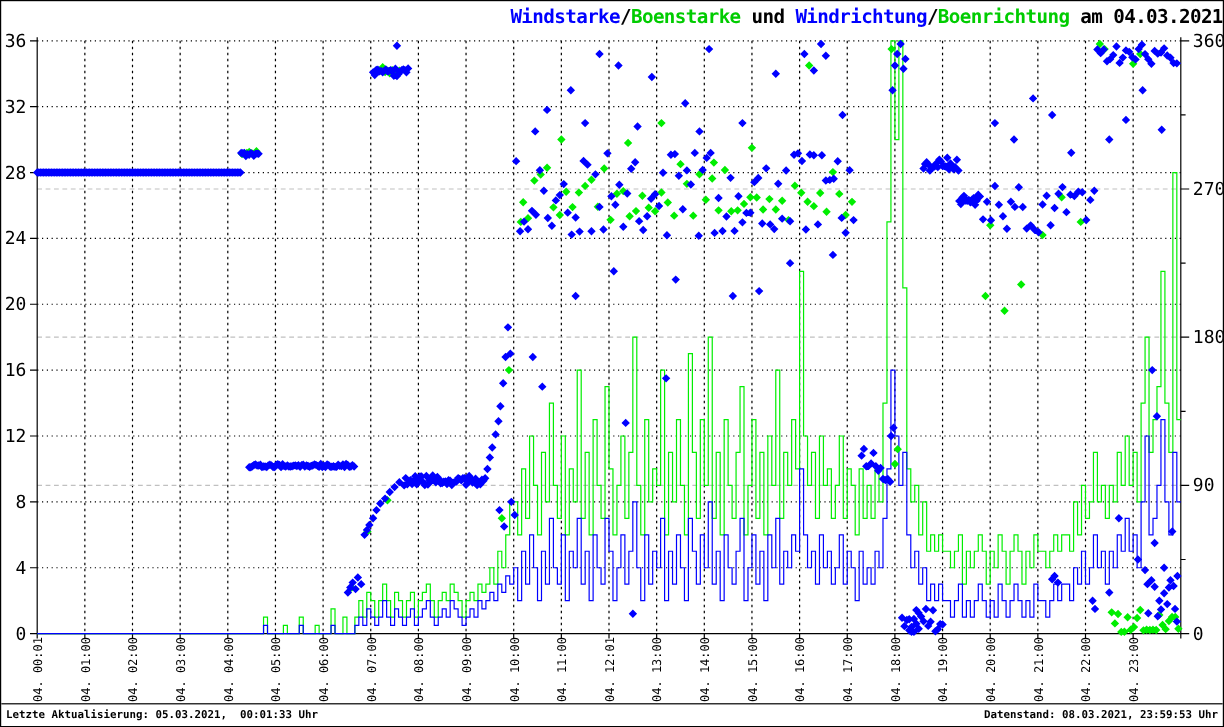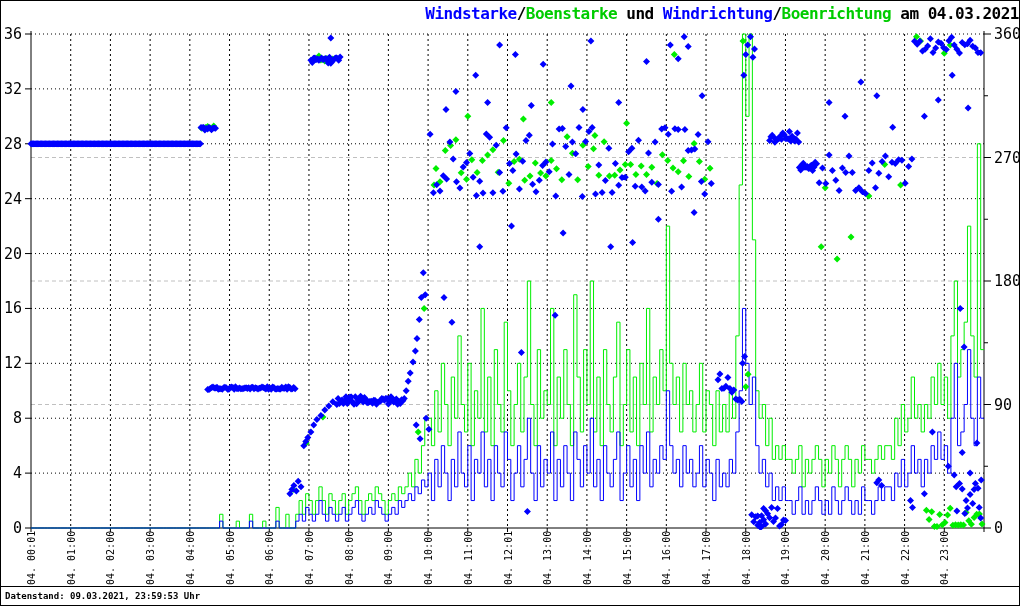--- a/index.html
+++ b/index.html
@@ -171,14 +171,15 @@
     </g>
     <g>
       <path d="M197.2,127.3L200.7,123.8L204.2,127.3L200.7,130.8ZM199.2,126.9L202.7,123.4L206.2,126.9L202.7,130.4ZM201.2,126.4L204.7,122.9L208.2,126.4L204.7,129.9ZM203.2,125.6L206.7,122.1L210.2,125.6L206.7,129.1ZM205.2,126.7L208.7,123.2L212.2,126.7L208.7,130.2ZM207.2,127.3L210.7,123.8L214.2,127.3L210.7,130.8ZM209.2,125.1L212.7,121.6L216.2,125.1L212.7,128.6ZM308.4,59.4L311.9,55.9L315.4,59.4L311.9,62.9ZM310.4,58.7L313.9,55.2L317.4,58.7L313.9,62.2ZM312.4,57.7L315.9,54.2L319.4,57.7L315.9,61.2ZM314.4,55.0L317.9,51.5L321.4,55.0L317.9,58.5ZM316.4,59.0L319.9,55.5L323.4,59.0L319.9,62.5ZM318.4,57.9L321.9,54.4L325.4,57.9L321.9,61.4ZM320.3,60.0L323.8,56.5L327.3,60.0L323.8,63.5ZM322.3,57.4L325.8,53.9L329.3,57.4L325.8,60.9ZM324.3,60.2L327.8,56.7L331.3,60.2L327.8,63.7ZM326.3,59.2L329.8,55.7L333.3,59.2L329.8,62.7ZM328.3,58.0L331.8,54.5L335.3,58.0L331.8,61.5ZM435.5,180.8L439.0,177.3L442.5,180.8L439.0,184.3ZM440.8,149.5L444.3,146.0L447.8,149.5L444.3,153.0ZM446.1,144.5L449.6,141.0L453.1,144.5L449.6,148.0ZM451.4,138.8L454.9,135.3L458.4,138.8L454.9,142.3ZM456.7,171.8L460.2,168.3L463.7,171.8L460.2,175.3ZM462.0,178.2L465.5,174.7L469.0,178.2L465.5,181.7ZM467.3,158.8L470.8,155.3L474.3,158.8L470.8,162.3ZM472.6,171.6L476.1,168.1L479.6,171.6L476.1,175.1ZM477.9,159.5L481.4,156.0L484.9,159.5L481.4,163.0ZM483.1,153.9L486.6,150.4L490.1,153.9L486.6,157.4ZM488.4,148.8L491.9,145.3L495.4,148.8L491.9,152.3ZM493.7,171.3L497.2,167.8L500.7,171.3L497.2,174.8ZM499.0,139.4L502.5,135.9L506.0,139.4L502.5,142.9ZM504.3,182.2L507.8,178.7L511.3,182.2L507.8,185.7ZM509.6,160.4L513.1,156.9L516.6,160.4L513.1,163.9ZM514.9,158.3L518.4,154.8L521.9,158.3L518.4,161.8ZM520.2,179.2L523.7,175.7L527.2,179.2L523.7,182.7ZM525.5,174.9L529.0,171.4L532.5,174.9L529.0,178.4ZM530.8,162.1L534.3,158.6L537.8,162.1L534.3,165.6ZM536.1,172.1L539.6,168.6L543.1,172.1L539.6,175.6ZM541.4,175.1L544.9,171.6L548.4,175.1L544.9,178.6ZM546.7,159.4L550.2,155.9L553.7,159.4L550.2,162.9ZM552.0,167.7L555.5,164.2L559.0,167.7L555.5,171.2ZM557.3,178.7L560.8,175.2L564.3,178.7L560.8,182.2ZM562.6,135.8L566.1,132.3L569.6,135.8L566.1,139.3ZM567.9,152.2L571.4,148.7L574.9,152.2L571.4,155.7ZM573.2,178.7L576.7,175.2L580.2,178.7L576.7,182.2ZM578.4,144.2L581.9,140.7L585.4,144.2L581.9,147.7ZM583.7,165.4L587.2,161.9L590.7,165.4L587.2,168.9ZM589.0,147.8L592.5,144.3L596.0,147.8L592.5,151.3ZM594.3,174.3L597.8,170.8L601.3,174.3L597.8,177.8ZM599.6,140.7L603.1,137.2L606.6,140.7L603.1,144.2ZM604.9,175.0L608.4,171.5L611.9,175.0L608.4,178.5ZM610.2,174.3L613.7,170.8L617.2,174.3L613.7,177.8ZM615.5,168.9L619.0,165.4L622.5,168.9L619.0,172.4ZM620.8,163.4L624.3,159.9L627.8,163.4L624.3,166.9ZM626.1,163.6L629.6,160.1L633.1,163.6L629.6,167.1ZM631.4,173.6L634.9,170.1L638.4,173.6L634.9,177.1ZM636.7,164.9L640.2,161.4L643.7,164.9L640.2,168.4ZM642.0,173.6L645.5,170.1L649.0,173.6L645.5,177.1ZM647.3,166.3L650.8,162.8L654.3,166.3L650.8,169.8ZM652.6,182.4L656.1,178.9L659.6,182.4L656.1,185.9ZM657.9,153.7L661.4,150.2L664.9,153.7L661.4,157.2ZM663.2,159.6L666.7,156.1L670.2,159.6L666.7,163.1ZM668.5,167.1L672.0,163.6L675.5,167.1L672.0,170.6ZM673.7,170.8L677.2,167.3L680.7,170.8L677.2,174.3ZM679.0,159.8L682.5,156.3L686.0,159.8L682.5,163.3ZM684.3,175.5L687.8,172.0L691.3,175.5L687.8,179.0ZM689.6,142.4L693.1,138.9L696.6,142.4L693.1,145.9ZM694.9,160.6L698.4,157.1L701.9,160.6L698.4,164.1ZM700.2,178.2L703.7,174.7L707.2,178.2L703.7,181.7ZM705.5,167.2L709.0,163.7L712.5,167.2L709.0,170.7ZM921.9,509.3L925.4,505.8L928.9,509.3L925.4,512.8ZM924.6,518.5L928.1,515.0L931.6,518.5L928.1,522.0ZM927.2,510.7L930.7,507.2L934.2,510.7L930.7,514.2ZM929.9,525.6L933.4,522.1L936.9,525.6L933.4,529.1ZM932.5,525.4L936.0,521.9L939.5,525.4L936.0,528.9ZM935.2,513.4L938.7,509.9L942.2,513.4L938.7,516.9ZM937.8,523.8L941.3,520.3L944.8,523.8L941.3,527.3ZM940.5,521.6L944.0,518.1L947.5,521.6L944.0,525.1ZM943.1,514.0L946.6,510.5L950.1,514.0L946.6,517.5ZM945.7,507.3L949.2,503.8L952.7,507.3L949.2,510.8ZM948.4,524.3L951.9,520.8L955.4,524.3L951.9,527.8ZM951.0,523.8L954.5,520.3L958.0,523.8L954.5,527.3ZM953.7,524.0L957.2,520.5L960.7,524.0L957.2,527.5ZM956.3,523.7L959.8,520.2L963.3,523.7L959.8,527.2ZM959.0,524.0L962.5,520.5L966.0,524.0L962.5,527.5ZM961.6,511.4L965.1,507.9L968.6,511.4L965.1,514.9ZM964.3,519.8L967.8,516.3L971.3,519.8L967.8,523.3ZM966.9,523.3L970.4,519.8L973.9,523.3L970.4,526.8ZM969.6,516.5L973.1,513.0L976.6,516.5L973.1,520.0ZM972.2,513.2L975.7,509.7L979.2,513.2L975.7,516.7ZM974.9,513.1L978.4,509.6L981.9,513.1L978.4,516.6ZM288.6,488.6L292.1,485.1L295.6,488.6L292.1,492.1ZM301.7,441.9L305.2,438.4L308.7,441.9L305.2,445.4ZM318.4,415.9L321.9,412.4L325.4,415.9L321.9,419.4ZM413.7,430.9L417.2,427.4L420.7,430.9L417.2,434.4ZM419.6,307.4L423.1,303.9L426.6,307.4L423.1,310.9ZM429.5,183.9L433.0,180.4L436.5,183.9L433.0,187.4ZM431.5,167.5L435.0,164.0L438.5,167.5L435.0,171.0ZM741.3,385.7L744.8,382.2L748.3,385.7L744.8,389.2ZM743.6,373.3L747.1,369.8L750.6,373.3L747.1,376.8ZM738.5,39.9L742.0,36.4L745.5,39.9L742.0,43.4ZM816.7,245.7L820.2,242.2L823.7,245.7L820.2,249.2ZM832.6,258.0L836.1,254.5L839.6,258.0L836.1,261.5ZM846.5,236.1L850.0,232.6L853.5,236.1L850.0,239.6ZM864.3,194.9L867.8,191.4L871.3,194.9L867.8,198.4ZM880.2,163.4L883.7,159.9L887.2,163.4L883.7,166.9ZM896.1,183.9L899.6,180.4L903.1,183.9L899.6,187.4ZM820.7,186.7L824.2,183.2L827.7,186.7L824.2,190.2ZM912.0,35.7L915.5,32.2L919.0,35.7L915.5,39.2ZM916.0,39.9L919.5,36.4L923.0,39.9L919.5,43.4ZM939.8,52.2L943.3,48.7L946.8,52.2L943.3,55.7ZM945.7,44.0L949.2,40.5L952.7,44.0L949.2,47.5ZM977.5,522.9L981.0,519.4L984.5,522.9L981.0,526.4ZM463.3,115.3L466.8,111.8L470.3,115.3L466.8,118.8ZM518.9,118.1L522.4,114.6L525.9,118.1L522.4,121.6ZM546.7,101.6L550.2,98.1L553.7,101.6L550.2,105.1ZM669.8,53.6L673.3,50.1L676.8,53.6L673.3,57.1ZM622.1,122.2L625.6,118.7L629.1,122.2L625.6,125.7ZM590.4,134.5L593.9,131.0L597.4,134.5L593.9,138.0Z" fill="#00ee00" stroke="none"></path>
     </g>
     <g>
       <path d="M26.5,142.8L30.0,139.3L33.5,142.8L30.0,146.3ZM27.8,142.8L31.3,139.3L34.8,142.8L31.3,146.3ZM29.1,142.8L32.6,139.3L36.1,142.8L32.6,146.3ZM30.5,142.8L34.0,139.3L37.5,142.8L34.0,146.3ZM31.8,142.8L35.3,139.3L38.8,142.8L35.3,146.3ZM33.1,142.8L36.6,139.3L40.1,142.8L36.6,146.3ZM34.4,142.8L37.9,139.3L41.4,142.8L37.9,146.3ZM35.8,142.8L39.3,139.3L42.8,142.8L39.3,146.3ZM37.1,142.8L40.6,139.3L44.1,142.8L40.6,146.3ZM38.4,142.8L41.9,139.3L45.4,142.8L41.9,146.3ZM39.7,142.8L43.2,139.3L46.7,142.8L43.2,146.3ZM41.1,142.8L44.6,139.3L48.1,142.8L44.6,146.3ZM42.4,142.8L45.9,139.3L49.4,142.8L45.9,146.3ZM43.7,142.8L47.2,139.3L50.7,142.8L47.2,146.3ZM45.0,142.8L48.5,139.3L52.0,142.8L48.5,146.3ZM46.4,142.8L49.9,139.3L53.4,142.8L49.9,146.3ZM47.7,142.8L51.2,139.3L54.7,142.8L51.2,146.3ZM49.0,142.8L52.5,139.3L56.0,142.8L52.5,146.3ZM50.3,142.8L53.8,139.3L57.3,142.8L53.8,146.3ZM51.6,142.8L55.1,139.3L58.6,142.8L55.1,146.3ZM53.0,142.8L56.5,139.3L60.0,142.8L56.5,146.3ZM54.3,142.8L57.8,139.3L61.3,142.8L57.8,146.3ZM55.6,142.8L59.1,139.3L62.6,142.8L59.1,146.3ZM56.9,142.8L60.4,139.3L63.9,142.8L60.4,146.3ZM58.3,142.8L61.8,139.3L65.3,142.8L61.8,146.3ZM59.6,142.8L63.1,139.3L66.6,142.8L63.1,146.3ZM60.9,142.8L64.4,139.3L67.9,142.8L64.4,146.3ZM62.2,142.8L65.7,139.3L69.2,142.8L65.7,146.3ZM63.6,142.8L67.1,139.3L70.6,142.8L67.1,146.3ZM64.9,142.8L68.4,139.3L71.9,142.8L68.4,146.3ZM66.2,142.8L69.7,139.3L73.2,142.8L69.7,146.3ZM67.5,142.8L71.0,139.3L74.5,142.8L71.0,146.3ZM68.9,142.8L72.4,139.3L75.9,142.8L72.4,146.3ZM70.2,142.8L73.7,139.3L77.2,142.8L73.7,146.3ZM71.5,142.8L75.0,139.3L78.5,142.8L75.0,146.3ZM72.8,142.8L76.3,139.3L79.8,142.8L76.3,146.3ZM74.2,142.8L77.7,139.3L81.2,142.8L77.7,146.3ZM75.5,142.8L79.0,139.3L82.5,142.8L79.0,146.3ZM76.8,142.8L80.3,139.3L83.8,142.8L80.3,146.3ZM78.1,142.8L81.6,139.3L85.1,142.8L81.6,146.3ZM79.4,142.8L82.9,139.3L86.4,142.8L82.9,146.3ZM80.8,142.8L84.3,139.3L87.8,142.8L84.3,146.3ZM82.1,142.8L85.6,139.3L89.1,142.8L85.6,146.3ZM83.4,142.8L86.9,139.3L90.4,142.8L86.9,146.3ZM84.7,142.8L88.2,139.3L91.7,142.8L88.2,146.3ZM86.1,142.8L89.6,139.3L93.1,142.8L89.6,146.3ZM87.4,142.8L90.9,139.3L94.4,142.8L90.9,146.3ZM88.7,142.8L92.2,139.3L95.7,142.8L92.2,146.3ZM90.0,142.8L93.5,139.3L97.0,142.8L93.5,146.3ZM91.4,142.8L94.9,139.3L98.4,142.8L94.9,146.3ZM92.7,142.8L96.2,139.3L99.7,142.8L96.2,146.3ZM94.0,142.8L97.5,139.3L101.0,142.8L97.5,146.3ZM95.3,142.8L98.8,139.3L102.3,142.8L98.8,146.3ZM96.7,142.8L100.2,139.3L103.7,142.8L100.2,146.3ZM98.0,142.8L101.5,139.3L105.0,142.8L101.5,146.3ZM99.3,142.8L102.8,139.3L106.3,142.8L102.8,146.3ZM100.6,142.8L104.1,139.3L107.6,142.8L104.1,146.3ZM101.9,142.8L105.4,139.3L108.9,142.8L105.4,146.3ZM103.3,142.8L106.8,139.3L110.3,142.8L106.8,146.3ZM104.6,142.8L108.1,139.3L111.6,142.8L108.1,146.3ZM105.9,142.8L109.4,139.3L112.9,142.8L109.4,146.3ZM107.2,142.8L110.7,139.3L114.2,142.8L110.7,146.3ZM108.6,142.8L112.1,139.3L115.6,142.8L112.1,146.3ZM109.9,142.8L113.4,139.3L116.9,142.8L113.4,146.3ZM111.2,142.8L114.7,139.3L118.2,142.8L114.7,146.3ZM112.5,142.8L116.0,139.3L119.5,142.8L116.0,146.3ZM113.9,142.8L117.4,139.3L120.9,142.8L117.4,146.3ZM115.2,142.8L118.7,139.3L122.2,142.8L118.7,146.3ZM116.5,142.8L120.0,139.3L123.5,142.8L120.0,146.3ZM117.8,142.8L121.3,139.3L124.8,142.8L121.3,146.3ZM119.2,142.8L122.7,139.3L126.2,142.8L122.7,146.3ZM120.5,142.8L124.0,139.3L127.5,142.8L124.0,146.3ZM121.8,142.8L125.3,139.3L128.8,142.8L125.3,146.3ZM123.1,142.8L126.6,139.3L130.1,142.8L126.6,146.3ZM124.4,142.8L127.9,139.3L131.4,142.8L127.9,146.3ZM125.8,142.8L129.3,139.3L132.8,142.8L129.3,146.3ZM127.1,142.8L130.6,139.3L134.1,142.8L130.6,146.3ZM128.4,142.8L131.9,139.3L135.4,142.8L131.9,146.3ZM129.7,142.8L133.2,139.3L136.7,142.8L133.2,146.3ZM131.1,142.8L134.6,139.3L138.1,142.8L134.6,146.3ZM132.4,142.8L135.9,139.3L139.4,142.8L135.9,146.3ZM133.7,142.8L137.2,139.3L140.7,142.8L137.2,146.3ZM135.0,142.8L138.5,139.3L142.0,142.8L138.5,146.3ZM136.4,142.8L139.9,139.3L143.4,142.8L139.9,146.3ZM137.7,142.8L141.2,139.3L144.7,142.8L141.2,146.3ZM139.0,142.8L142.5,139.3L146.0,142.8L142.5,146.3ZM140.3,142.8L143.8,139.3L147.3,142.8L143.8,146.3ZM141.7,142.8L145.2,139.3L148.7,142.8L145.2,146.3ZM143.0,142.8L146.5,139.3L150.0,142.8L146.5,146.3ZM144.3,142.8L147.8,139.3L151.3,142.8L147.8,146.3ZM145.6,142.8L149.1,139.3L152.6,142.8L149.1,146.3ZM146.9,142.8L150.4,139.3L153.9,142.8L150.4,146.3ZM148.3,142.8L151.8,139.3L155.3,142.8L151.8,146.3ZM149.6,142.8L153.1,139.3L156.6,142.8L153.1,146.3ZM150.9,142.8L154.4,139.3L157.9,142.8L154.4,146.3ZM152.2,142.8L155.7,139.3L159.2,142.8L155.7,146.3ZM153.6,142.8L157.1,139.3L160.6,142.8L157.1,146.3ZM154.9,142.8L158.4,139.3L161.9,142.8L158.4,146.3ZM156.2,142.8L159.7,139.3L163.2,142.8L159.7,146.3ZM157.5,142.8L161.0,139.3L164.5,142.8L161.0,146.3ZM158.9,142.8L162.4,139.3L165.9,142.8L162.4,146.3ZM160.2,142.8L163.7,139.3L167.2,142.8L163.7,146.3ZM161.5,142.8L165.0,139.3L168.5,142.8L165.0,146.3ZM162.8,142.8L166.3,139.3L169.8,142.8L166.3,146.3ZM164.2,142.8L167.7,139.3L171.2,142.8L167.7,146.3ZM165.5,142.8L169.0,139.3L172.5,142.8L169.0,146.3ZM166.8,142.8L170.3,139.3L173.8,142.8L170.3,146.3ZM168.1,142.8L171.6,139.3L175.1,142.8L171.6,146.3ZM169.4,142.8L172.9,139.3L176.4,142.8L172.9,146.3ZM170.8,142.8L174.3,139.3L177.8,142.8L174.3,146.3ZM172.1,142.8L175.6,139.3L179.1,142.8L175.6,146.3ZM173.4,142.8L176.9,139.3L180.4,142.8L176.9,146.3ZM174.7,142.8L178.2,139.3L181.7,142.8L178.2,146.3ZM176.1,142.8L179.6,139.3L183.1,142.8L179.6,146.3ZM177.4,142.8L180.9,139.3L184.4,142.8L180.9,146.3ZM178.7,142.8L182.2,139.3L185.7,142.8L182.2,146.3ZM180.0,142.8L183.5,139.3L187.0,142.8L183.5,146.3ZM181.4,142.8L184.9,139.3L188.4,142.8L184.9,146.3ZM182.7,142.8L186.2,139.3L189.7,142.8L186.2,146.3ZM184.0,142.8L187.5,139.3L191.0,142.8L187.5,146.3ZM185.3,142.8L188.8,139.3L192.3,142.8L188.8,146.3ZM186.7,142.8L190.2,139.3L193.7,142.8L190.2,146.3ZM188.0,142.8L191.5,139.3L195.0,142.8L191.5,146.3ZM189.3,142.8L192.8,139.3L196.3,142.8L192.8,146.3ZM190.6,142.8L194.1,139.3L197.6,142.8L194.1,146.3ZM192.0,142.8L195.5,139.3L199.0,142.8L195.5,146.3ZM193.3,142.8L196.8,139.3L200.3,142.8L196.8,146.3ZM194.6,142.8L198.1,139.3L201.6,142.8L198.1,146.3ZM195.9,142.8L199.4,139.3L202.9,142.8L199.4,146.3ZM196.5,126.5L200.0,123.0L203.5,126.5L200.0,130.0ZM197.8,126.7L201.3,123.2L204.8,126.7L201.3,130.2ZM199.1,126.4L202.6,122.9L206.1,126.4L202.6,129.9ZM200.4,129.0L203.9,125.5L207.4,129.0L203.9,132.5ZM201.7,127.4L205.2,123.9L208.7,127.4L205.2,130.9ZM203.1,128.0L206.6,124.5L210.1,128.0L206.6,131.5ZM204.4,126.6L207.9,123.1L211.4,126.6L207.9,130.1ZM205.7,127.3L209.2,123.8L212.7,127.3L209.2,130.8ZM207.0,128.8L210.5,125.3L214.0,128.8L210.5,132.3ZM208.4,127.2L211.9,123.7L215.4,127.2L211.9,130.7ZM209.7,127.0L213.2,123.5L216.7,127.0L213.2,130.5ZM211.0,127.2L214.5,123.7L218.0,127.2L214.5,130.7ZM203.2,388.4L206.7,384.9L210.2,388.4L206.7,391.9ZM204.5,388.4L208.0,384.9L211.5,388.4L208.0,391.9ZM205.8,387.5L209.3,384.0L212.8,387.5L209.3,391.0ZM207.2,386.5L210.7,383.0L214.2,386.5L210.7,390.0ZM208.5,386.1L212.0,382.6L215.5,386.1L212.0,389.6ZM209.8,387.0L213.3,383.5L216.8,387.0L213.3,390.5ZM211.1,386.9L214.6,383.4L218.1,386.9L214.6,390.4ZM212.5,386.3L216.0,382.8L219.5,386.3L216.0,389.8ZM213.8,388.3L217.3,384.8L220.8,388.3L217.3,391.8ZM215.1,387.8L218.6,384.3L222.1,387.8L218.6,391.3ZM216.4,387.7L219.9,384.2L223.4,387.7L219.9,391.2ZM217.8,388.2L221.3,384.7L224.8,388.2L221.3,391.7ZM219.1,386.8L222.6,383.3L226.1,386.8L222.6,390.3ZM220.4,386.3L223.9,382.8L227.4,386.3L223.9,389.8ZM221.7,386.8L225.2,383.3L228.7,386.8L225.2,390.3ZM223.1,388.3L226.6,384.8L230.1,388.3L226.6,391.8ZM224.4,388.2L227.9,384.7L231.4,388.2L227.9,391.7ZM225.7,386.5L229.2,383.0L232.7,386.5L229.2,390.0ZM227.0,385.9L230.5,382.4L234.0,385.9L230.5,389.4ZM228.4,386.5L231.9,383.0L235.4,386.5L231.9,390.0ZM229.7,388.3L233.2,384.8L236.7,388.3L233.2,391.8ZM231.0,385.8L234.5,382.3L238.0,385.8L234.5,389.3ZM232.3,387.4L235.8,383.9L239.3,387.4L235.8,390.9ZM233.6,387.7L237.1,384.2L240.6,387.7L237.1,391.2ZM235.0,386.9L238.5,383.4L242.0,386.9L238.5,390.4ZM236.3,387.7L239.8,384.2L243.3,387.7L239.8,391.2ZM237.6,387.8L241.1,384.3L244.6,387.8L241.1,391.3ZM238.9,387.5L242.4,384.0L245.9,387.5L242.4,391.0ZM240.3,387.0L243.8,383.5L247.3,387.0L243.8,390.5ZM241.6,386.8L245.1,383.3L248.6,386.8L245.1,390.3ZM242.9,387.4L246.4,383.9L249.9,387.4L246.4,390.9ZM244.2,386.7L247.7,383.2L251.2,386.7L247.7,390.2ZM245.6,388.0L249.1,384.5L252.6,388.0L249.1,391.5ZM246.9,386.6L250.4,383.1L253.9,386.6L250.4,390.1ZM248.2,386.2L251.7,382.7L255.2,386.2L251.7,389.7ZM249.5,387.7L253.0,384.2L256.5,387.7L253.0,391.2ZM250.9,386.8L254.4,383.3L257.9,386.8L254.4,390.3ZM252.2,387.3L255.7,383.8L259.2,387.3L255.7,390.8ZM253.5,387.9L257.0,384.4L260.5,387.9L257.0,391.4ZM254.8,387.2L258.3,383.7L261.8,387.2L258.3,390.7ZM256.1,386.9L259.6,383.4L263.1,386.9L259.6,390.4ZM257.5,386.0L261.0,382.5L264.5,386.0L261.0,389.5ZM258.8,386.4L262.3,382.9L265.8,386.4L262.3,389.9ZM260.1,387.2L263.6,383.7L267.1,387.2L263.6,390.7ZM261.4,388.1L264.9,384.6L268.4,388.1L264.9,391.6ZM262.8,385.7L266.3,382.2L269.8,385.7L266.3,389.2ZM264.1,388.2L267.6,384.7L271.1,388.2L267.6,391.7ZM265.4,387.1L268.9,383.6L272.4,387.1L268.9,390.6ZM266.7,388.2L270.2,384.7L273.7,388.2L270.2,391.7ZM268.1,386.0L271.6,382.5L275.1,386.0L271.6,389.5ZM269.4,386.6L272.9,383.1L276.4,386.6L272.9,390.1ZM270.7,387.9L274.2,384.4L277.7,387.9L274.2,391.4ZM272.0,387.9L275.5,384.4L279.0,387.9L275.5,391.4ZM273.4,387.6L276.9,384.1L280.4,387.6L276.9,391.1ZM274.7,388.1L278.2,384.6L281.7,388.1L278.2,391.6ZM276.0,388.0L279.5,384.5L283.0,388.0L279.5,391.5ZM277.3,386.2L280.8,382.7L284.3,386.2L280.8,389.7ZM278.6,387.2L282.1,383.7L285.6,387.2L282.1,390.7ZM280.0,387.3L283.5,383.8L287.0,387.3L283.5,390.8ZM281.3,386.0L284.8,382.5L288.3,386.0L284.8,389.5ZM282.6,388.2L286.1,384.7L289.6,388.2L286.1,391.7ZM283.9,385.7L287.4,382.2L290.9,385.7L287.4,389.2ZM285.3,386.4L288.8,382.9L292.3,386.4L288.8,389.9ZM286.6,388.0L290.1,384.5L293.6,388.0L290.1,391.5ZM287.9,387.8L291.4,384.3L294.9,387.8L291.4,391.3ZM289.2,386.6L292.7,383.1L296.2,386.6L292.7,390.1ZM290.6,387.8L294.1,384.3L297.6,387.8L294.1,391.3ZM306.4,59.3L309.9,55.8L313.4,59.3L309.9,62.8ZM307.8,61.6L311.3,58.1L314.8,61.6L311.3,65.1ZM309.1,57.2L312.6,53.7L316.1,57.2L312.6,60.7ZM310.4,57.1L313.9,53.6L317.4,57.1L313.9,60.6ZM311.7,58.5L315.2,55.0L318.7,58.5L315.2,62.0ZM313.1,58.1L316.6,54.6L320.1,58.1L316.6,61.6ZM314.4,59.2L317.9,55.7L321.4,59.2L317.9,62.7ZM315.7,57.9L319.2,54.4L322.7,57.9L319.2,61.4ZM317.0,56.9L320.5,53.4L324.0,56.9L320.5,60.4ZM318.4,58.5L321.9,55.0L325.4,58.5L321.9,62.0ZM319.7,58.1L323.2,54.6L326.7,58.1L323.2,61.6ZM321.0,57.5L324.5,54.0L328.0,57.5L324.5,61.0ZM322.3,58.4L325.8,54.9L329.3,58.4L325.8,61.9ZM323.7,62.1L327.2,58.6L330.7,62.1L327.2,65.6ZM325.0,56.2L328.5,52.7L332.0,56.2L328.5,59.7ZM326.3,62.3L329.8,58.8L333.3,62.3L329.8,65.8ZM327.6,60.7L331.1,57.2L334.6,60.7L331.1,64.2ZM328.9,58.9L332.4,55.4L335.9,58.9L332.4,62.4ZM330.3,57.4L333.8,53.9L337.3,57.4L333.8,60.9ZM331.6,56.8L335.1,53.3L338.6,56.8L335.1,60.3ZM332.9,57.4L336.4,53.9L339.9,57.4L336.4,60.9ZM334.2,59.3L337.7,55.8L341.2,59.3L337.7,62.8ZM335.6,56.0L339.1,52.5L342.6,56.0L339.1,59.5ZM332.3,403.5L335.8,400.0L339.3,403.5L335.8,407.0ZM333.6,397.4L337.1,393.9L340.6,397.4L337.1,400.9ZM334.9,402.5L338.4,399.0L341.9,402.5L338.4,406.0ZM336.2,401.0L339.7,397.5L343.2,401.0L339.7,404.5ZM337.5,399.1L341.0,395.6L344.5,399.1L341.0,402.6ZM338.9,402.4L342.4,398.9L345.9,402.4L342.4,405.9ZM340.2,399.8L343.7,396.3L347.2,399.8L343.7,403.3ZM341.5,395.8L345.0,392.3L348.5,395.8L345.0,399.3ZM342.8,402.5L346.3,399.0L349.8,402.5L346.3,406.0ZM344.2,398.9L347.7,395.4L351.2,398.9L347.7,402.4ZM345.5,396.0L349.0,392.5L352.5,396.0L349.0,399.5ZM346.8,396.1L350.3,392.6L353.8,396.1L350.3,399.6ZM348.1,400.9L351.6,397.4L355.1,400.9L351.6,404.4ZM349.5,403.3L353.0,399.8L356.5,403.3L353.0,406.8ZM350.8,395.7L354.3,392.2L357.8,395.7L354.3,399.2ZM352.1,402.7L355.6,399.2L359.1,402.7L355.6,406.2ZM353.4,399.0L356.9,395.5L360.4,399.0L356.9,402.5ZM354.8,399.9L358.3,396.4L361.8,399.9L358.3,403.4ZM356.1,395.3L359.6,391.8L363.1,395.3L359.6,398.8ZM357.4,399.4L360.9,395.9L364.4,399.4L360.9,402.9ZM358.7,400.9L362.2,397.4L365.7,400.9L362.2,404.4ZM360.0,396.4L363.5,392.9L367.0,396.4L363.5,399.9ZM361.4,398.2L364.9,394.7L368.4,398.2L364.9,401.7ZM362.7,401.7L366.2,398.2L369.7,401.7L366.2,405.2ZM364.0,401.6L367.5,398.1L371.0,401.6L367.5,405.1ZM365.3,400.5L368.8,397.0L372.3,400.5L368.8,404.0ZM366.7,400.3L370.2,396.8L373.7,400.3L370.2,403.8ZM368.0,402.3L371.5,398.8L375.0,402.3L371.5,405.8ZM369.3,399.2L372.8,395.7L376.3,399.2L372.8,402.7ZM370.6,399.6L374.1,396.1L377.6,399.6L374.1,403.1ZM372.0,403.2L375.5,399.7L379.0,403.2L375.5,406.7ZM373.3,401.3L376.8,397.8L380.3,401.3L376.8,404.8ZM374.6,400.8L378.1,397.3L381.6,400.8L378.1,404.3ZM375.9,400.2L379.4,396.7L382.9,400.2L379.4,403.7ZM377.3,397.4L380.8,393.9L384.3,397.4L380.8,400.9ZM378.6,398.1L382.1,394.6L385.6,398.1L382.1,401.6ZM379.9,399.3L383.4,395.8L386.9,399.3L383.4,402.8ZM381.2,397.6L384.7,394.1L388.2,397.6L384.7,401.1ZM382.6,397.5L386.1,394.0L389.6,397.5L386.1,401.0ZM383.9,403.0L387.4,399.5L390.9,403.0L387.4,406.5ZM385.2,401.3L388.7,397.8L392.2,401.3L388.7,404.8ZM386.5,395.7L390.0,392.2L393.5,395.7L390.0,399.2ZM387.8,397.5L391.3,394.0L394.8,397.5L391.3,401.0ZM389.2,401.1L392.7,397.6L396.2,401.1L392.7,404.6ZM390.5,400.5L394.0,397.0L397.5,400.5L394.0,404.0ZM391.8,397.9L395.3,394.4L398.8,397.9L395.3,401.4ZM393.1,403.3L396.6,399.8L400.1,403.3L396.6,406.8ZM394.5,401.6L398.0,398.1L401.5,401.6L398.0,405.1ZM395.8,402.5L399.3,399.0L402.8,402.5L399.3,406.0ZM397.1,398.8L400.6,395.3L404.1,398.8L400.6,402.3ZM398.4,399.7L401.9,396.2L405.4,399.7L401.9,403.2ZM399.8,397.6L403.3,394.1L406.8,397.6L403.3,401.1ZM425.6,133.3L429.1,129.8L432.6,133.3L429.1,136.8ZM428.9,191.7L432.4,188.2L435.9,191.7L432.4,195.2ZM432.2,183.7L435.7,180.2L439.2,183.7L435.7,187.2ZM435.5,190.0L439.0,186.5L442.5,190.0L439.0,193.5ZM438.8,174.7L442.3,171.2L445.8,174.7L442.3,178.2ZM442.1,177.9L445.6,174.4L449.1,177.9L445.6,181.4ZM445.4,140.9L448.9,137.4L452.4,140.9L448.9,144.4ZM448.7,158.0L452.2,154.5L455.7,158.0L452.2,161.5ZM452.0,180.7L455.5,177.2L459.0,180.7L455.5,184.2ZM455.4,187.1L458.9,183.6L462.4,187.1L458.9,190.6ZM458.7,166.0L462.2,162.5L465.7,166.0L462.2,169.5ZM462.0,161.6L465.5,158.1L469.0,161.6L465.5,165.1ZM465.3,152.4L468.8,148.9L472.3,152.4L468.8,155.9ZM468.6,176.2L472.1,172.7L475.6,176.2L472.1,179.7ZM471.9,194.5L475.4,191.0L478.9,194.5L475.4,198.0ZM475.2,180.2L478.7,176.7L482.2,180.2L478.7,183.7ZM478.5,192.0L482.0,188.5L485.5,192.0L482.0,195.5ZM481.8,133.1L485.3,129.6L488.8,133.1L485.3,136.6ZM485.1,136.2L488.6,132.7L492.1,136.2L488.6,139.7ZM488.4,191.7L491.9,188.2L495.4,191.7L491.9,195.2ZM491.7,144.3L495.2,140.8L498.7,144.3L495.2,147.8ZM495.1,171.4L498.6,167.9L502.1,171.4L498.6,174.9ZM498.4,190.3L501.9,186.8L505.4,190.3L501.9,193.8ZM501.7,126.8L505.2,123.3L508.7,126.8L505.2,130.3ZM505.0,162.6L508.5,159.1L512.0,162.6L508.5,166.1ZM508.3,169.6L511.8,166.1L515.3,169.6L511.8,173.1ZM511.6,153.0L515.1,149.5L518.6,153.0L515.1,156.5ZM514.9,188.0L518.4,184.5L521.9,188.0L518.4,191.5ZM518.2,160.2L521.7,156.7L525.2,160.2L521.7,163.7ZM521.5,139.6L525.0,136.1L528.5,139.6L525.0,143.1ZM524.8,134.2L528.3,130.7L531.8,134.2L528.3,137.7ZM528.1,183.3L531.6,179.8L535.1,183.3L531.6,186.8ZM531.5,190.7L535.0,187.2L538.5,190.7L535.0,194.2ZM534.8,179.2L538.3,175.7L541.8,179.2L538.3,182.7ZM538.1,164.6L541.6,161.1L545.1,164.6L541.6,168.1ZM541.4,160.9L544.9,157.4L548.4,160.9L544.9,164.4ZM544.7,170.7L548.2,167.2L551.7,170.7L548.2,174.2ZM548.0,142.9L551.5,139.4L555.0,142.9L551.5,146.4ZM551.3,195.0L554.8,191.5L558.3,195.0L554.8,198.5ZM554.6,127.9L558.1,124.4L561.6,127.9L558.1,131.4ZM557.9,127.4L561.4,123.9L564.9,127.4L561.4,130.9ZM561.2,145.5L564.7,142.0L568.2,145.5L564.7,149.0ZM564.5,173.4L568.0,169.9L571.5,173.4L568.0,176.9ZM567.9,141.0L571.4,137.5L574.9,141.0L571.4,144.5ZM571.2,152.8L574.7,149.3L578.2,152.8L574.7,156.3ZM574.5,126.4L578.0,122.9L581.5,126.4L578.0,129.9ZM577.8,195.5L581.3,192.0L584.8,195.5L581.3,199.0ZM581.1,140.6L584.6,137.1L588.1,140.6L584.6,144.1ZM584.4,130.6L587.9,127.1L591.4,130.6L587.9,134.1ZM587.7,126.4L591.2,122.9L594.7,126.4L591.2,129.9ZM591.0,193.1L594.5,189.6L598.0,193.1L594.5,196.6ZM594.3,164.0L597.8,160.5L601.3,164.0L597.8,167.5ZM597.6,191.5L601.1,188.0L604.6,191.5L601.1,195.0ZM600.9,179.4L604.4,175.9L607.9,179.4L604.4,182.9ZM604.3,147.2L607.8,143.7L611.3,147.2L607.8,150.7ZM607.6,191.4L611.1,187.9L614.6,191.4L611.1,194.9ZM610.9,162.6L614.4,159.1L617.9,162.6L614.4,166.1ZM614.2,184.3L617.7,180.8L621.2,184.3L617.7,187.8ZM617.5,176.4L621.0,172.9L624.5,176.4L621.0,179.9ZM620.8,176.3L624.3,172.8L627.8,176.3L624.3,179.8ZM624.1,150.8L627.6,147.3L631.1,150.8L627.6,154.3ZM627.4,147.3L630.9,143.8L634.4,147.3L630.9,150.8ZM630.7,185.3L634.2,181.8L637.7,185.3L634.2,188.8ZM634.0,139.3L637.5,135.8L641.0,139.3L637.5,142.8ZM637.3,186.0L640.8,182.5L644.3,186.0L640.8,189.5ZM640.7,189.9L644.2,186.4L647.7,189.9L644.2,193.4ZM644.0,152.1L647.5,148.6L651.0,152.1L647.5,155.6ZM647.3,181.2L650.8,177.7L654.3,181.2L650.8,184.7ZM650.6,141.1L654.1,137.6L657.6,141.1L654.1,144.6ZM653.9,183.4L657.4,179.9L660.9,183.4L657.4,186.9ZM657.2,127.9L660.7,124.4L664.2,127.9L660.7,131.4ZM660.5,126.8L664.0,123.3L667.5,126.8L664.0,130.3ZM663.8,133.2L667.3,129.7L670.8,133.2L667.3,136.7ZM667.1,190.2L670.6,186.7L674.1,190.2L670.6,193.7ZM670.4,127.8L673.9,124.3L677.4,127.8L673.9,131.3ZM673.7,128.4L677.2,124.9L680.7,128.4L677.2,131.9ZM677.1,186.0L680.6,182.5L684.1,186.0L680.6,189.5ZM680.4,128.4L683.9,124.9L687.4,128.4L683.9,131.9ZM683.7,149.4L687.2,145.9L690.7,149.4L687.2,152.9ZM687.0,148.9L690.5,145.4L694.0,148.9L690.5,152.4ZM690.3,147.9L693.8,144.4L697.3,147.9L693.8,151.4ZM693.6,133.4L697.1,129.9L700.6,133.4L697.1,136.9ZM696.9,180.6L700.4,177.1L703.9,180.6L700.4,184.1ZM700.2,193.0L703.7,189.5L707.2,193.0L703.7,196.5ZM703.5,140.8L707.0,137.3L710.5,140.8L707.0,144.3ZM706.8,182.4L710.3,178.9L713.8,182.4L710.3,185.9ZM713.5,378.7L717.0,375.2L720.5,378.7L717.0,382.2ZM715.4,373.1L718.9,369.6L722.4,373.1L718.9,376.6ZM717.4,387.5L720.9,384.0L724.4,387.5L720.9,391.0ZM719.4,387.2L722.9,383.7L726.4,387.2L722.9,390.7ZM721.4,385.2L724.9,381.7L728.4,385.2L724.9,388.7ZM723.4,376.4L726.9,372.9L730.4,376.4L726.9,379.9ZM725.4,387.5L728.9,384.0L732.4,387.5L728.9,391.0ZM727.4,391.3L730.9,387.8L734.4,391.3L730.9,394.8ZM729.3,388.9L732.8,385.4L736.3,388.9L732.8,392.4ZM731.3,398.1L734.8,394.6L738.3,398.1L734.8,401.6ZM733.3,399.1L736.8,395.6L740.3,399.1L736.8,402.6ZM735.3,398.2L738.8,394.7L742.3,398.2L738.8,401.7ZM737.3,400.5L740.8,397.0L744.3,400.5L740.8,404.0ZM747.2,513.8L750.7,510.3L754.2,513.8L750.7,517.3ZM749.2,520.8L752.7,517.3L756.2,520.8L752.7,524.3ZM751.2,515.7L754.7,512.2L758.2,515.7L754.7,519.2ZM753.2,515.0L756.7,511.5L760.2,515.0L756.7,518.5ZM755.1,525.5L758.6,522.0L762.1,525.5L758.6,529.0ZM757.1,514.8L760.6,511.3L764.1,514.8L760.6,518.3ZM759.1,507.4L762.6,503.9L766.1,507.4L762.6,510.9ZM761.1,509.8L764.6,506.3L768.1,509.8L764.6,513.3ZM763.1,512.7L766.6,509.2L770.1,512.7L766.6,516.2ZM765.1,516.7L768.6,513.2L772.1,516.7L768.6,520.2ZM767.1,506.5L770.6,503.0L774.1,506.5L770.6,510.0ZM769.0,520.6L772.5,517.1L776.0,520.6L772.5,524.1ZM771.0,517.1L774.5,513.6L778.0,517.1L774.5,520.6ZM773.0,507.5L776.5,504.0L780.0,507.5L776.5,511.0ZM775.0,525.1L778.5,521.6L782.0,525.1L778.5,528.6ZM777.0,523.4L780.5,519.9L784.0,523.4L780.5,526.9ZM779.0,519.1L782.5,515.6L786.0,519.1L782.5,522.6ZM781.0,519.4L784.5,515.9L788.0,519.4L784.5,522.9ZM765.1,139.4L768.6,135.9L772.1,139.4L768.6,142.9ZM766.4,135.7L769.9,132.2L773.4,135.7L769.9,139.2ZM767.7,134.2L771.2,130.7L774.7,134.2L771.2,137.7ZM769.0,135.9L772.5,132.4L776.0,135.9L772.5,139.4ZM770.4,141.2L773.9,137.7L777.4,141.2L773.9,144.7ZM771.7,138.6L775.2,135.1L778.7,138.6L775.2,142.1ZM773.0,138.1L776.5,134.6L780.0,138.1L776.5,141.6ZM774.3,137.8L777.8,134.3L781.3,137.8L777.8,141.3ZM775.7,135.3L779.2,131.8L782.7,135.3L779.2,138.8ZM777.0,138.3L780.5,134.8L784.0,138.3L780.5,141.8ZM778.3,132.0L781.8,128.5L785.3,132.0L781.8,135.5ZM779.6,133.5L783.1,130.0L786.6,133.5L783.1,137.0ZM781.0,137.4L784.5,133.9L788.0,137.4L784.5,140.9ZM782.3,137.4L785.8,133.9L789.3,137.4L785.8,140.9ZM783.6,137.7L787.1,134.2L790.6,137.7L787.1,141.2ZM784.9,130.4L788.4,126.9L791.9,130.4L788.4,133.9ZM786.3,140.0L789.8,136.5L793.3,140.0L789.8,143.5ZM787.6,135.2L791.1,131.7L794.6,135.2L791.1,138.7ZM788.9,138.9L792.4,135.4L795.9,138.9L792.4,142.4ZM790.2,140.1L793.7,136.6L797.2,140.1L793.7,143.6ZM791.5,138.3L795.0,134.8L798.5,138.3L795.0,141.8ZM792.9,132.1L796.4,128.6L799.9,132.1L796.4,135.6ZM794.2,141.1L797.7,137.6L801.2,141.1L797.7,144.6ZM794.9,166.6L798.4,163.1L801.9,166.6L798.4,170.1ZM796.2,169.0L799.7,165.5L803.2,169.0L799.7,172.5ZM797.5,163.6L801.0,160.1L804.5,163.6L801.0,167.1ZM798.8,162.2L802.3,158.7L805.8,162.2L802.3,165.7ZM800.2,166.1L803.7,162.6L807.2,166.1L803.7,169.6ZM801.5,166.3L805.0,162.8L808.5,166.3L805.0,169.8ZM802.8,165.6L806.3,162.1L809.8,165.6L806.3,169.1ZM804.1,167.6L807.6,164.1L811.1,167.6L807.6,171.1ZM805.4,165.4L808.9,161.9L812.4,165.4L808.9,168.9ZM806.8,164.2L810.3,160.7L813.8,164.2L810.3,167.7ZM808.1,169.6L811.6,166.1L815.1,169.6L811.6,173.1ZM809.4,166.2L812.9,162.7L816.4,166.2L812.9,169.7ZM810.7,161.3L814.2,157.8L817.7,161.3L814.2,164.8ZM812.1,162.8L815.6,159.3L819.1,162.8L815.6,166.3ZM814.7,181.8L818.2,178.3L821.7,181.8L818.2,185.3ZM818.0,167.1L821.5,163.6L825.0,167.1L821.5,170.6ZM821.3,182.5L824.8,179.0L828.3,182.5L824.8,186.0ZM824.6,154.0L828.1,150.5L831.6,154.0L828.1,157.5ZM827.9,169.6L831.4,166.1L834.9,169.6L831.4,173.1ZM831.3,179.2L834.8,175.7L838.3,179.2L834.8,182.7ZM834.6,189.6L838.1,186.1L841.6,189.6L838.1,193.1ZM837.9,167.1L841.4,163.6L844.9,167.1L841.4,170.6ZM841.2,171.4L844.7,167.9L848.2,171.4L844.7,174.9ZM844.5,155.0L848.0,151.5L851.5,155.0L848.0,158.5ZM847.8,171.5L851.3,168.0L854.8,171.5L851.3,175.0ZM851.1,189.5L854.6,186.0L858.1,189.5L854.6,193.0ZM854.4,186.8L857.9,183.3L861.4,186.8L857.9,190.3ZM857.7,190.4L861.2,186.9L864.7,190.4L861.2,193.9ZM861.0,192.6L864.5,189.1L868.0,192.6L864.5,196.1ZM864.3,169.4L867.8,165.9L871.3,169.4L867.8,172.9ZM867.7,162.1L871.2,158.6L874.7,162.1L871.2,165.6ZM871.0,186.7L874.5,183.2L878.0,186.7L874.5,190.2ZM874.3,172.3L877.8,168.8L881.3,172.3L877.8,175.8ZM877.6,160.4L881.1,156.9L884.6,160.4L881.1,163.9ZM880.9,154.9L884.4,151.4L887.9,154.9L884.4,158.4ZM884.2,175.8L887.7,172.3L891.2,175.8L887.7,179.3ZM887.5,161.2L891.0,157.7L894.5,161.2L891.0,164.7ZM890.8,162.4L894.3,158.9L897.8,162.4L894.3,165.9ZM894.1,158.7L897.6,155.2L901.1,158.7L897.6,162.2ZM897.4,159.2L900.9,155.7L904.4,159.2L900.9,162.7ZM900.7,182.3L904.2,178.8L907.7,182.3L904.2,185.8ZM904.1,165.6L907.6,162.1L911.1,165.6L907.6,169.1ZM907.4,157.9L910.9,154.4L914.4,157.9L910.9,161.4ZM910.0,40.3L913.5,36.8L917.0,40.3L913.5,43.8ZM912.7,43.3L916.2,39.8L919.7,43.3L916.2,46.8ZM915.3,40.3L918.8,36.8L922.3,40.3L918.8,43.8ZM918.0,50.0L921.5,46.5L925.0,50.0L921.5,53.5ZM920.6,48.3L924.1,44.8L927.6,48.3L924.1,51.8ZM923.2,44.9L926.7,41.4L930.2,44.9L926.7,48.4ZM925.9,37.7L929.4,34.2L932.9,37.7L929.4,41.2ZM928.5,51.4L932.0,47.9L935.5,51.4L932.0,54.9ZM931.2,47.0L934.7,43.5L938.2,47.0L934.7,50.5ZM933.8,41.0L937.3,37.5L940.8,41.0L937.3,44.5ZM936.5,42.2L940.0,38.7L943.5,42.2L940.0,45.7ZM939.1,46.7L942.6,43.2L946.1,46.7L942.6,50.2ZM941.8,48.5L945.3,45.0L948.8,48.5L945.3,52.0ZM944.4,39.8L947.9,36.3L951.4,39.8L947.9,43.3ZM947.1,36.2L950.6,32.7L954.1,36.2L950.6,39.7ZM949.7,44.1L953.2,40.6L956.7,44.1L953.2,47.6ZM952.4,48.3L955.9,44.8L959.4,48.3L955.9,51.8ZM955.0,52.1L958.5,48.6L962.0,52.1L958.5,55.6ZM957.7,41.4L961.2,37.9L964.7,41.4L961.2,44.9ZM960.3,43.7L963.8,40.2L967.3,43.7L963.8,47.2ZM963.0,42.8L966.5,39.3L970.0,42.8L966.5,46.3ZM965.6,39.3L969.1,35.8L972.6,39.3L969.1,42.8ZM968.2,45.2L971.7,41.7L975.2,45.2L971.7,48.7ZM970.9,47.1L974.4,43.6L977.9,47.1L974.4,50.6ZM973.5,51.6L977.0,48.1L980.5,51.6L977.0,55.1ZM976.2,51.8L979.7,48.3L983.2,51.8L979.7,55.3ZM949.7,474.1L953.2,470.6L956.7,474.1L953.2,477.6ZM952.4,510.0L955.9,506.5L959.4,510.0L955.9,513.5ZM955.0,482.6L958.5,479.1L962.0,482.6L958.5,486.1ZM957.7,488.0L961.2,484.5L964.7,488.0L961.2,491.5ZM960.3,512.5L963.8,509.0L967.3,512.5L963.8,516.0ZM963.0,506.9L966.5,503.4L970.0,506.9L966.5,510.4ZM965.6,493.4L969.1,489.9L972.6,493.4L969.1,496.9ZM968.2,502.4L971.7,498.9L975.2,502.4L971.7,505.9ZM970.9,482.6L974.4,479.1L977.9,482.6L974.4,486.1ZM973.5,487.3L977.0,483.8L980.5,487.3L977.0,490.8ZM976.2,517.0L979.7,513.5L983.2,517.0L979.7,520.5ZM285.4,492.7L288.9,489.2L292.4,492.7L288.9,496.2ZM287.4,488.6L290.9,485.1L294.4,488.6L290.9,492.1ZM289.4,484.5L292.9,481.0L296.4,484.5L292.9,488.0ZM291.8,489.9L295.3,486.4L298.8,489.9L295.3,493.4ZM293.7,480.3L297.2,476.8L300.7,480.3L297.2,483.8ZM296.5,485.8L300.0,482.3L303.5,485.8L300.0,489.3ZM299.3,444.7L302.8,441.2L306.3,444.7L302.8,448.2ZM301.3,440.6L304.8,437.1L308.3,440.6L304.8,444.1ZM303.3,436.4L306.8,432.9L310.3,436.4L306.8,439.9ZM306.4,430.9L309.9,427.4L313.4,430.9L309.9,434.4ZM309.2,424.1L312.7,420.6L316.2,424.1L312.7,427.6ZM312.4,418.6L315.9,415.1L319.4,418.6L315.9,422.1ZM316.4,414.5L319.9,411.0L323.4,414.5L319.9,418.0ZM320.3,409.0L323.8,405.5L327.3,409.0L323.8,412.5ZM324.3,404.9L327.8,401.4L331.3,404.9L327.8,408.4ZM326.3,37.1L329.8,33.6L333.3,37.1L329.8,40.6ZM328.3,400.8L331.8,397.3L335.3,400.8L331.8,404.3ZM401.7,389.8L405.2,386.3L408.7,389.8L405.2,393.3ZM403.7,380.2L407.2,376.7L410.7,380.2L407.2,383.7ZM405.7,371.9L409.2,368.4L412.7,371.9L409.2,375.4ZM408.5,361.0L412.0,357.5L415.5,361.0L412.0,364.5ZM410.9,350.0L414.4,346.5L417.9,350.0L414.4,353.5ZM412.5,337.6L416.0,334.1L419.5,337.6L416.0,341.1ZM414.8,318.4L418.3,314.9L421.8,318.4L418.3,321.9ZM416.8,296.5L420.3,293.0L423.8,296.5L420.3,300.0ZM418.8,271.8L422.3,268.3L425.8,271.8L422.3,275.3ZM420.8,293.7L424.3,290.2L427.8,293.7L424.3,297.2ZM411.7,424.1L415.2,420.6L418.7,424.1L415.2,427.6ZM415.6,437.8L419.1,434.3L422.6,437.8L419.1,441.3ZM421.6,417.2L425.1,413.7L428.6,417.2L425.1,420.7ZM424.4,428.2L427.9,424.7L431.4,428.2L427.9,431.7ZM439.5,296.5L443.0,293.0L446.5,296.5L443.0,300.0ZM447.4,321.2L450.9,317.7L454.4,321.2L450.9,324.7ZM475.2,245.7L478.7,242.2L482.2,245.7L478.7,249.2ZM507.0,225.1L510.5,221.6L514.0,225.1L510.5,228.6ZM516.9,351.4L520.4,347.9L523.9,351.4L520.4,354.9ZM550.6,314.3L554.1,310.8L557.6,314.3L554.1,317.8ZM558.6,232.0L562.1,228.5L565.6,232.0L562.1,235.5ZM606.2,245.7L609.7,242.2L613.2,245.7L609.7,249.2ZM628.1,241.6L631.6,238.1L635.1,241.6L631.6,245.1ZM522.9,510.5L526.4,507.0L529.9,510.5L526.4,514.0ZM653.9,218.3L657.4,214.8L660.9,218.3L657.4,221.8ZM689.6,211.4L693.1,207.9L696.6,211.4L693.1,214.9ZM451.4,90.6L454.9,87.1L458.4,90.6L454.9,94.1ZM471.2,74.2L474.7,70.7L478.2,74.2L474.7,77.7ZM495.1,44.0L498.6,40.5L502.1,44.0L498.6,47.5ZM510.9,53.6L514.4,50.1L517.9,53.6L514.4,57.1ZM538.7,63.2L542.2,59.7L545.7,63.2L542.2,66.7ZM566.5,85.1L570.0,81.6L573.5,85.1L570.0,88.6ZM586.4,39.9L589.9,36.4L593.4,39.9L589.9,43.4ZM614.2,101.6L617.7,98.1L621.2,101.6L617.7,105.1ZM642.0,60.4L645.5,56.9L649.0,60.4L645.5,63.9ZM665.8,44.0L669.3,40.5L672.8,44.0L669.3,47.5ZM673.7,57.7L677.2,54.2L680.7,57.7L677.2,61.2ZM679.7,35.7L683.2,32.2L686.7,35.7L683.2,39.2ZM683.7,45.4L687.2,41.9L690.7,45.4L687.2,48.9ZM697.6,94.8L701.1,91.3L704.6,94.8L701.1,98.3ZM526.8,104.4L530.3,100.9L533.8,104.4L530.3,107.9ZM578.4,108.5L581.9,105.0L585.4,108.5L581.9,112.0ZM441.5,108.5L445.0,105.0L448.5,108.5L445.0,112.0ZM483.1,101.6L486.6,98.1L490.1,101.6L486.6,105.1ZM738.1,362.3L741.6,358.8L745.1,362.3L741.6,365.8ZM740.1,355.5L743.6,352.0L747.1,355.5L743.6,359.0ZM739.3,74.2L742.8,70.7L746.3,74.2L742.8,77.7ZM741.3,53.6L744.8,50.1L748.3,53.6L744.8,57.1ZM743.2,44.0L746.7,40.5L750.2,44.0L746.7,47.5ZM746.0,35.7L749.5,32.2L753.0,35.7L749.5,39.2ZM748.4,56.3L751.9,52.8L755.4,56.3L751.9,59.8ZM750.0,48.1L753.5,44.6L757.0,48.1L753.5,51.6ZM753.2,524.3L756.7,520.8L760.2,524.3L756.7,527.8ZM755.1,521.5L758.6,518.0L762.1,521.5L758.6,525.0ZM757.1,525.6L760.6,522.1L764.1,525.6L760.6,529.1ZM759.1,518.8L762.6,515.3L766.1,518.8L762.6,522.3ZM761.1,522.9L764.6,519.4L768.1,522.9L764.6,526.4ZM824.6,101.6L828.1,98.1L831.6,101.6L828.1,105.1ZM840.5,115.3L844.0,111.8L847.5,115.3L844.0,118.8ZM856.4,81.0L859.9,77.5L863.4,81.0L859.9,84.5ZM872.3,94.8L875.8,91.3L879.3,94.8L875.8,98.3ZM888.2,126.3L891.7,122.8L895.2,126.3L891.7,129.8ZM872.3,481.7L875.8,478.2L879.3,481.7L875.8,485.2ZM874.3,479.0L877.8,475.5L881.3,479.0L877.8,482.5ZM877.1,484.5L880.6,481.0L884.1,484.5L880.6,488.0ZM906.0,499.6L909.5,496.1L913.0,499.6L909.5,503.1ZM908.0,506.4L911.5,502.9L915.0,506.4L911.5,509.9ZM919.9,492.7L923.4,489.2L926.9,492.7L923.4,496.2ZM919.9,115.3L923.4,111.8L926.9,115.3L923.4,118.8ZM933.8,98.9L937.3,95.4L940.8,98.9L937.3,102.4ZM947.7,74.2L951.2,70.7L954.7,74.2L951.2,77.7ZM963.6,107.1L967.1,103.6L970.6,107.1L967.1,110.6ZM955.7,307.4L959.2,303.9L962.7,307.4L959.2,310.9ZM959.6,345.9L963.1,342.4L966.6,345.9L963.1,349.4ZM927.9,430.9L931.4,427.4L934.9,430.9L931.4,434.4ZM943.8,465.3L947.3,461.8L950.8,465.3L947.3,468.8ZM951.7,485.8L955.2,482.3L958.7,485.8L955.2,489.3ZM957.7,451.5L961.2,448.0L964.7,451.5L961.2,455.0ZM961.6,499.6L965.1,496.1L968.6,499.6L965.1,503.1ZM965.6,472.1L969.1,468.6L972.6,472.1L969.1,475.6ZM969.6,488.6L973.1,485.1L976.6,488.6L973.1,492.1ZM972.4,441.9L975.9,438.4L979.4,441.9L975.9,445.4ZM974.7,506.4L978.2,502.9L981.7,506.4L978.2,509.9ZM976.7,479.0L980.2,475.5L983.7,479.0L980.2,482.5Z" fill="#0000ff" stroke="none"></path>
     </g>
   </svg>
 
 <div class="footer">
-  <span>Datenstand: 09.03.2021, 23:59:53 Uhr</span>
+  <span>Letzte Aktualisierung: 05.03.2021,  00:01:33 Uhr</span>
+  <span>Datenstand: 08.03.2021, 23:59:53 Uhr</span>
 </div>
 
 </body></html>

